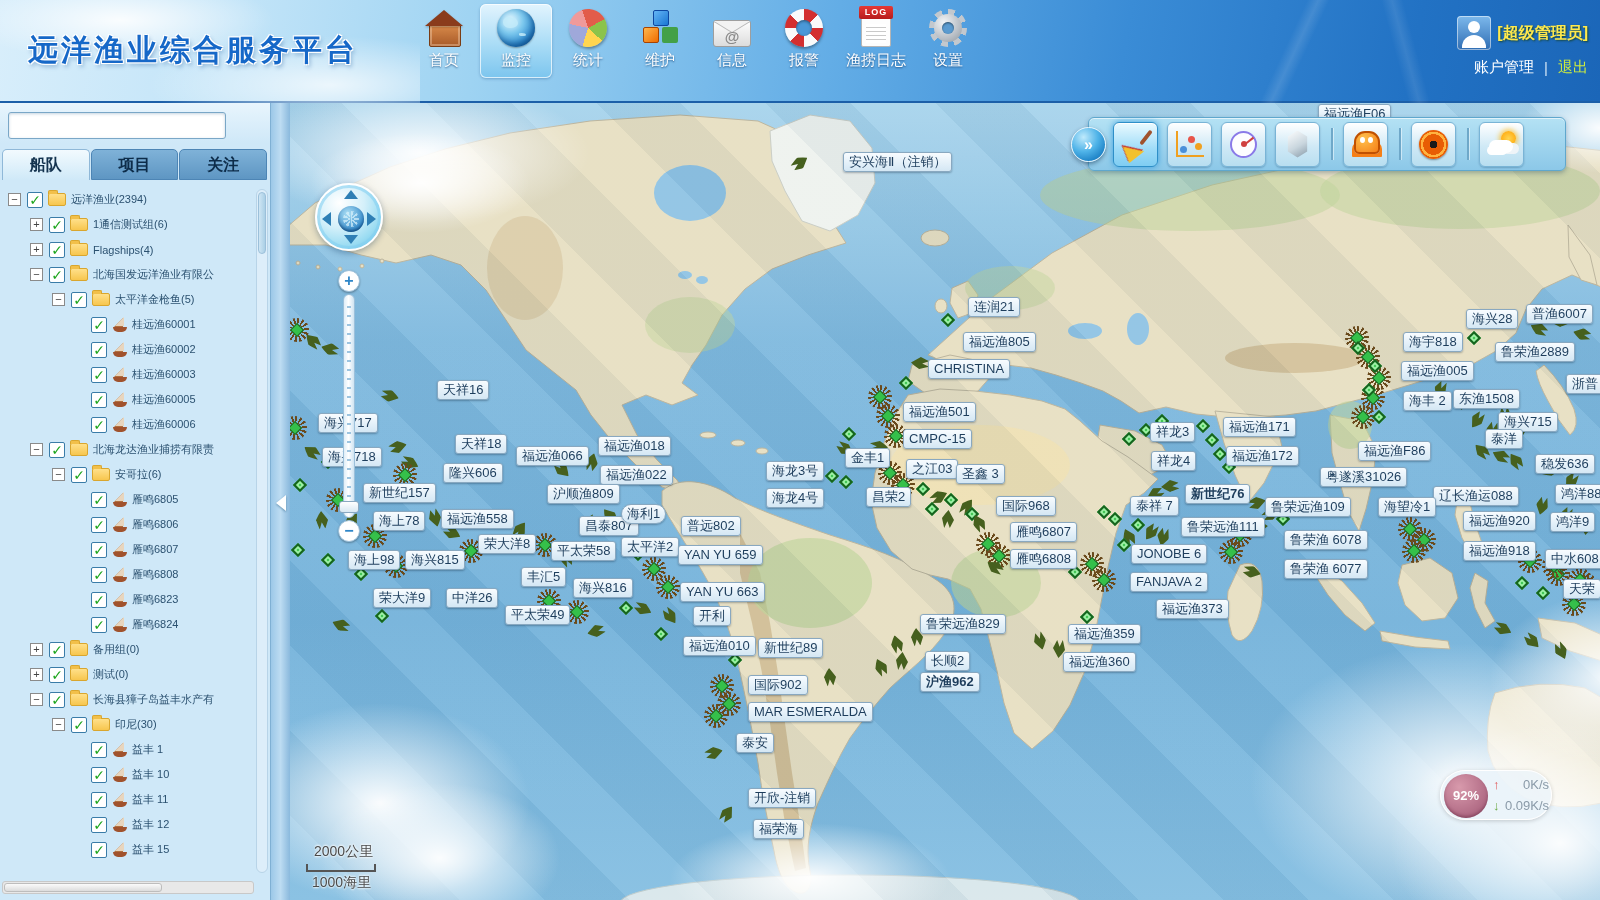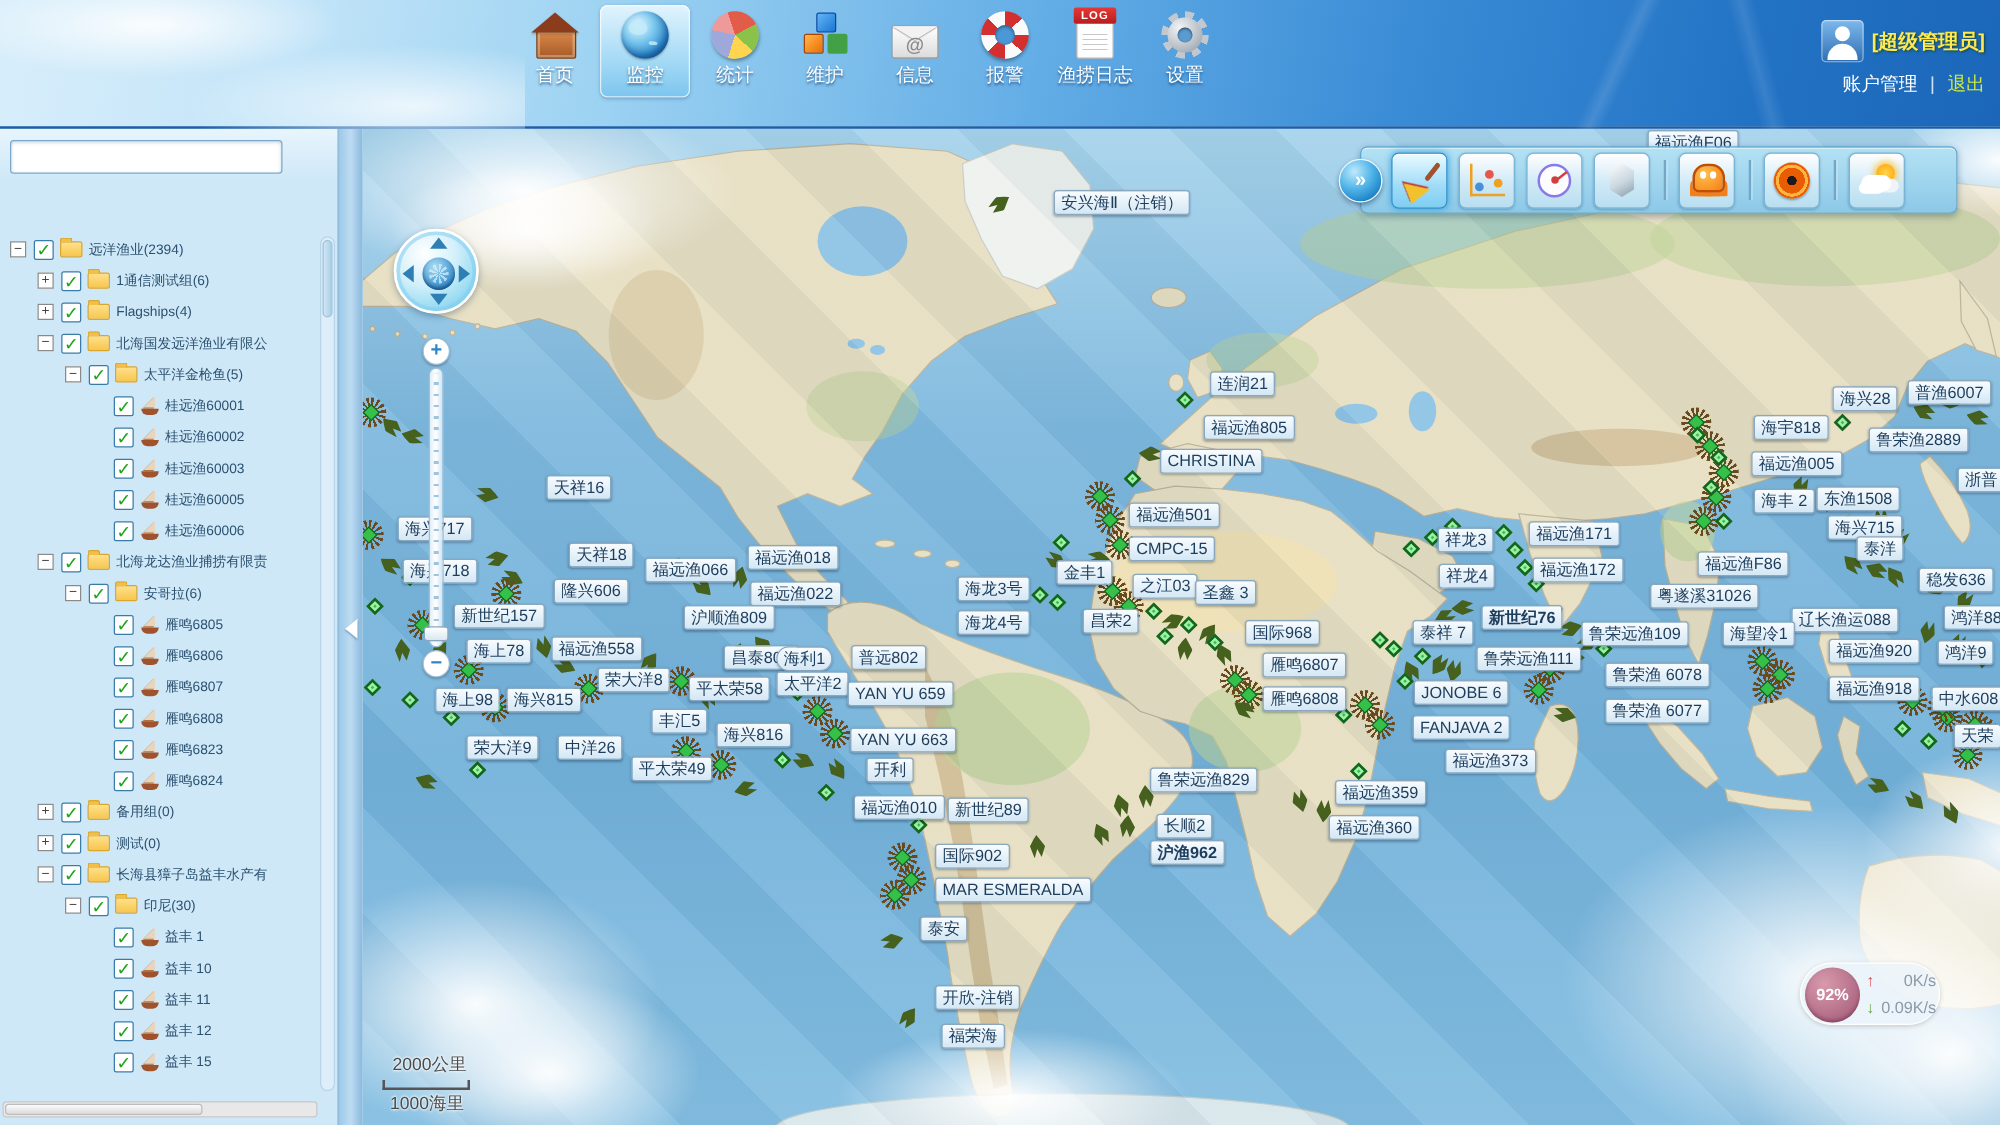--- a/index.html
+++ b/index.html
@@ -156,20 +156,21 @@
   .net .row { position:absolute; left:52px; width:56px; font-size:13px; color:#8a9aa8; display:flex; justify-content:space-between; }
   .net .r1 { top:6px; } .net .r2 { top:27px; }
   .arr-up { color:#e05555; font-weight:bold; } .arr-down { color:#6aaa44; font-weight:bold; }
 </style>
 </head>
 <body>
 
 <div class="app">
 
   <header>
+    <div class="app-title">远洋渔业综合服务平台</div>
     <nav class="main-nav">
         <div class="nav-item"><span class="nav-icon icon-home"></span><span class="nav-label">首页</span></div>
         <div class="nav-item active"><span class="nav-icon icon-monitor"></span><span class="nav-label">监控</span></div>
         <div class="nav-item"><span class="nav-icon icon-stats"></span><span class="nav-label">统计</span></div>
         <div class="nav-item"><span class="nav-icon icon-maintain"></span><span class="nav-label">维护</span></div>
         <div class="nav-item"><span class="nav-icon icon-info"></span><span class="nav-label">信息</span></div>
         <div class="nav-item"><span class="nav-icon icon-alarm"></span><span class="nav-label">报警</span></div>
         <div class="nav-item"><span class="nav-icon icon-log"></span><span class="nav-label">渔捞日志</span></div>
         <div class="nav-item"><span class="nav-icon icon-settings"></span><span class="nav-label">设置</span></div>
       </nav>
@@ -181,20 +182,25 @@
       <div class="user-row2">
         <span class="account">账户管理</span>
         <span class="sep">|</span>
         <span class="logout">退出</span>
       </div>
     </div>
   </header>
 
   <aside>
     <input class="search-input" type="text" placeholder="" style="">
+    <div class="tabs">
+        <div class="tab active">船队</div>
+        <div class="tab">项目</div>
+        <div class="tab">关注</div>
+      </div>
     <div class="tree">
         <div class="trow" style="padding-left: 8px;">
           <span class="exp">−</span>
           <span class="cbx">✓</span>
           <span class="icon-folder"></span>
           <span class="tlabel">远洋渔业(2394)</span>
         </div>
         <div class="trow" style="padding-left: 30px;">
           <span class="exp">+</span>
           <span class="cbx">✓</span>
@@ -577,21 +583,21 @@
         <div class="vlabel" style="left: 165px; top: 331px;">天祥18</div>
         <div class="vlabel" style="left: 153px; top: 360px;">隆兴606</div>
         <div class="vlabel" style="left: 226px; top: 343px;">福远渔066</div>
         <div class="vlabel" style="left: 308px; top: 333px;">福远渔018</div>
         <div class="vlabel" style="left: 310px; top: 362px;">福远渔022</div>
         <div class="vlabel" style="left: 73px; top: 380px;">新世纪157</div>
         <div class="vlabel" style="left: 83px; top: 408px;">海上78</div>
         <div class="vlabel" style="left: 151px; top: 406px;">福远渔558</div>
         <div class="vlabel" style="left: 257px; top: 381px;">沪顺渔809</div>
         <div class="vlabel" style="left: 253px; top: 413px; margin-left: 36px;">昌泰807</div>
-        <div class="vlabel" style="left: 331px; top: 414px; border-radius: 10px;">海利1</div>
+        <div class="vlabel" style="left: 331px; top: 401px; border-radius: 10px;">海利1</div>
         <div class="vlabel" style="left: 58px; top: 447px;">海上98</div>
         <div class="vlabel" style="left: 115px; top: 447px;">海兴815</div>
         <div class="vlabel" style="left: 188px; top: 431px;">荣大洋8</div>
         <div class="vlabel" style="left: 261px; top: 438px;">平太荣58</div>
         <div class="vlabel" style="left: 331px; top: 434px;">太平洋2</div>
         <div class="vlabel" style="left: 231px; top: 464px;">丰汇5</div>
         <div class="vlabel" style="left: 283px; top: 475px;">海兴816</div>
         <div class="vlabel" style="left: 83px; top: 485px;">荣大洋9</div>
         <div class="vlabel" style="left: 156px; top: 485px;">中洋26</div>
         <div class="vlabel" style="left: 215px; top: 502px;">平太荣49</div>
@@ -639,21 +645,21 @@
         <div class="vlabel" style="left: 994px; top: 427px;">鲁荣渔 6078</div>
         <div class="vlabel" style="left: 994px; top: 456px;">鲁荣渔 6077</div>
         <div class="vlabel" style="left: 1176px; top: 206px;">海兴28</div>
         <div class="vlabel" style="left: 1236px; top: 201px;">普渔6007</div>
         <div class="vlabel" style="left: 1113px; top: 229px;">海宇818</div>
         <div class="vlabel" style="left: 1205px; top: 239px;">鲁荣渔2889</div>
         <div class="vlabel" style="left: 1111px; top: 258px;">福远渔005</div>
         <div class="vlabel" style="left: 1276px; top: 271px;">浙普</div>
         <div class="vlabel" style="left: 1113px; top: 288px;">海丰 2</div>
         <div class="vlabel" style="left: 1163px; top: 286px;">东渔1508</div>
-        <div class="vlabel" style="left: 1172px; top: 309px;">海兴715</div>
+        <div class="vlabel" style="left: 1208px; top: 309px;">海兴715</div>
         <div class="vlabel" style="left: 1195px; top: 326px;">泰洋</div>
         <div class="vlabel" style="left: 1068px; top: 338px;">福远渔F86</div>
         <div class="vlabel" style="left: 1245px; top: 351px;">稳发636</div>
         <div class="vlabel" style="left: 1030px; top: 364px;">粤遂溪31026</div>
         <div class="vlabel" style="left: 1143px; top: 383px;">辽长渔运088</div>
         <div class="vlabel" style="left: 1265px; top: 381px;">鸿洋88</div>
         <div class="vlabel" style="left: 1088px; top: 394px;">海望冷1</div>
         <div class="vlabel" style="left: 1173px; top: 408px;">福远渔920</div>
         <div class="vlabel" style="left: 1260px; top: 409px;">鸿洋9</div>
         <div class="vlabel" style="left: 1173px; top: 438px;">福远渔918</div>

